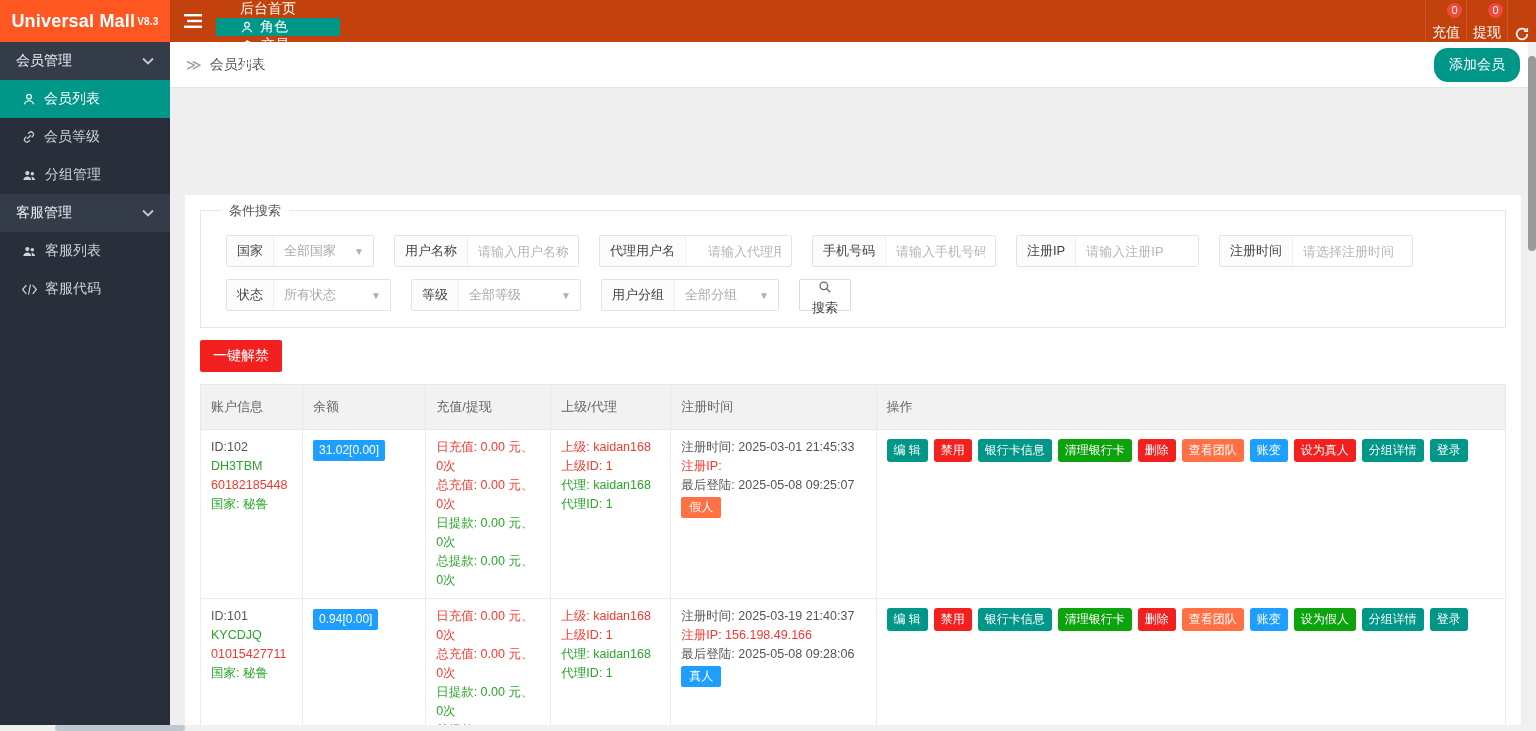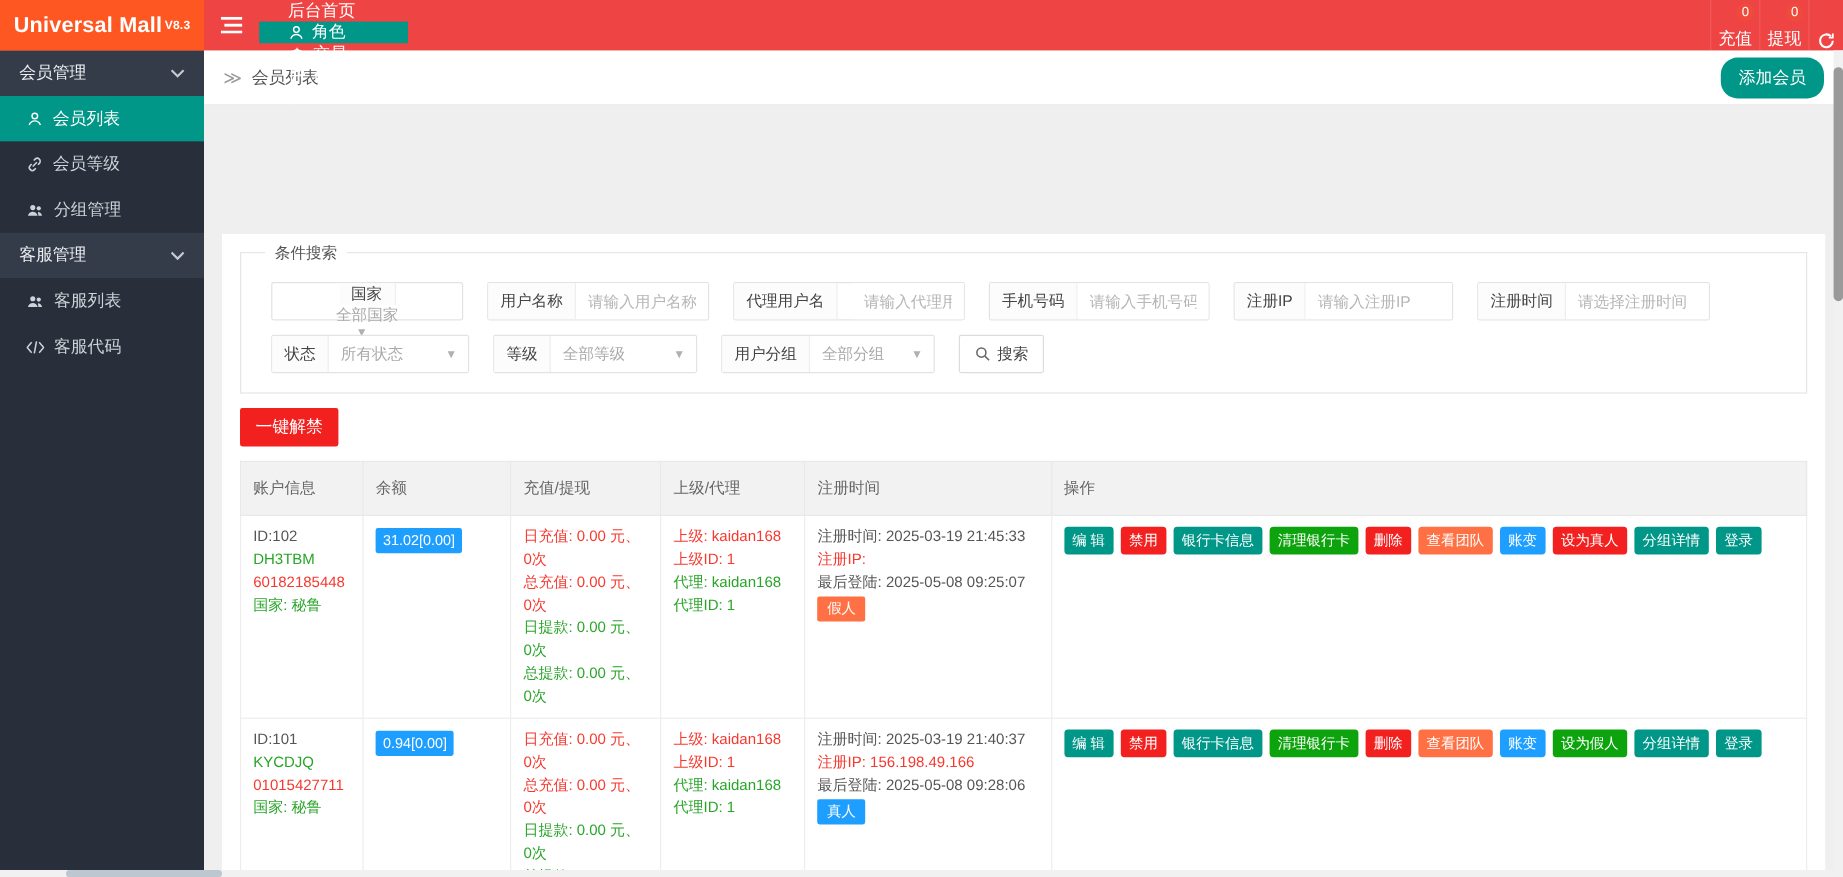--- a/index.html
+++ b/index.html
@@ -1,20 +1,20 @@
 <!DOCTYPE html>
 <html><head>
 <meta charset="utf-8">
 <style>
   * { margin:0; padding:0; box-sizing:border-box; }
   html,body { width:1536px; height:731px; overflow:hidden; font-family:"Liberation Sans","DejaVu Sans",sans-serif; }
   #page { position:relative; width:1536px; height:731px; background:#efefef; overflow:hidden; }
 
   
-  .topbar { position:absolute; left:0; top:0; width:1536px; height:42px; background:#ef4444; color:#fff; display:flex; align-items:stretch; z-index:30; }
+  .topbar { position:absolute; left:0; top:0; width:1536px; height:42px; background:#c2410c; color:#fff; display:flex; align-items:stretch; z-index:30; }
   .logo { width:170px; display:flex; align-items:center; justify-content:center; background:#ff5722; font-weight:bold; font-size:18px; letter-spacing:.2px; }
   .logo sup { font-size:10px; font-weight:bold; margin-left:2px; }
   .hamburger { width:46px; display:flex; align-items:center; justify-content:center; cursor:pointer; }
   .nav { display:flex; align-items:stretch;flex-direction:column; }
   .nav-tab { padding:0 24px; display:flex; align-items:center; gap:6px; font-size:14px; cursor:pointer; }
   .nav-tab.active { background:#009688; }
   .top-right { margin-left:auto; display:flex; align-items:stretch; }
   .top-item { position:relative; padding:0 6px; display:flex; align-items:flex-end; gap:5px; font-size:14px; cursor:pointer; border-left:1px solid rgba(255,255,255,.12); }
   .badge { position:absolute; top:3px; right:4px; background:#ef4a3c; color:#fff; font-size:11px; line-height:15px; min-width:15px; text-align:center; border-radius:8px; padding:0 4px; }
   .icon { display:inline-flex; align-items:center; justify-content:center; }
@@ -38,21 +38,21 @@
   
   .fieldset { position:relative; border:1px solid #e6e6e6; padding:24px 0 16px 25px; }
   .legend { position:absolute; top:-9px; left:20px; background:#fff; padding:0 8px; color:#555; font-size:13px; }
   .form-row { display:flex; align-items:center; margin-bottom:12px; }
   .group { display:flex; align-items:center; height:32px; border:1px solid #e3e3e3; border-radius:2px; background:#fff; margin-right:20px; }
   .group .glabel { padding:0 10px; font-size:13px; color:#444; white-space:nowrap; background:#fcfcfc; border-right:1px solid #eee; height:100%; display:flex; align-items:center; }
   .group .gval { padding:0 10px; font-size:13px; color:#aaa; white-space:nowrap; flex:1; }
   .group input { border:none; outline:none; font-size:13px; color:#666; padding:0 10px; width:100%; height:100%; font-family:inherit; }
   .group input::placeholder { color:#b6b6b6; }
   .caret { margin-right:9px; color:#b0b0b0; font-size:10px; }
-  .search-btn { height:32px; border:1px solid #dcdcdc; background:#fff; border-radius:2px; color:#444; font-size:13px; display:flex; align-items:center; gap:5px; padding:0 12px; cursor:pointer; }
+  .search-btn { height:32px; border:1px solid #dcdcdc; background:#fff; border-radius:2px; color:#444; font-size:13px; display:flex; align-items:center; gap:5px; padding:0 12px; cursor:pointer;flex-direction:column; }
 
   
   .unban-btn { margin:12px 0; background:#f2201f; color:#fff; border:none; border-radius:2px; font-size:14px; padding:7px 13px; cursor:pointer; }
   table { border-collapse:collapse; width:1306px; table-layout:fixed; font-size:12.5px; }
   th { background:#f2f2f2; color:#666; font-weight:normal; text-align:left; padding:13px 10px; border:1px solid #e8e8e8; font-size:13px; }
   td { border:1px solid #ededed; padding:8px 10px; vertical-align:top; line-height:19px; color:#555; }
   .t-red { color:#f5392f; } .t-green { color:#2aa52a; } .t-dark { color:#555; }
   .bal-badge { display:inline-block; background:#1e9fff; color:#fff; border-radius:2px; padding:1px 6px; font-size:12px; margin-top:2px; }
   .tag { display:inline-block; color:#fff; border-radius:2px; padding:1px 8px; font-size:12px; margin-top:2px; }
   .tag-orange { background:#ff7144; } .tag-blue { background:#1e9fff; }
@@ -213,21 +213,21 @@
     <div class="crumbbar">
       <span class="crumb-sym">≫</span>
       <span class="crumb-txt">会员列表</span>
       <button class="add-btn">添加会员</button>
     </div>
 
     <div class="card">
       <div class="fieldset">
         <span class="legend">条件搜索</span>
         <div class="form-row" id="form-row1">
-            <div class="group" style="width: 160px; flex-direction: column;">
+            <div class="group" style="width: 148px;">
               <span class="glabel">国家</span>
               <span class="gval">全部国家</span>
               <span class="caret icon">▼</span>
             </div>
             <div class="group" style="width: 185px;">
               <span class="glabel">用户名称</span>
               <input placeholder="请输入用户名称" style="">
             </div>
             <div class="group" style="width: 193px; gap: 12px;">
               <span class="glabel">代理用户名</span>
@@ -309,21 +309,21 @@
                 <div class="t-red">总充值: 0.00 元、0次</div>
                 <div class="t-green">日提款: 0.00 元、0次</div>
                 <div class="t-green">总提款: 0.00 元、0次</div>
               </td>
               <td>
                 <div class="t-red">上级: kaidan168</div>
                 <div class="t-red">上级ID: 1</div>
                 <div class="t-green">代理: kaidan168</div>
                 <div class="t-green">代理ID: 1</div>
               </td>
-              <td><div class="t-dark">注册时间: 2025-03-19 21:45:33</div><div class="t-red">注册IP: </div><div class="t-dark">最后登陆: 2025-05-08 09:25:07</div><span class="tag tag-orange">假人</span></td>
+              <td><div class="t-dark">注册时间: 2025-03-01 21:45:33</div><div class="t-red">注册IP: </div><div class="t-dark">最后登陆: 2025-05-08 09:25:07</div><span class="tag tag-orange">假人</span></td>
               <td><button class="abtn btn-teal">编 辑</button><button class="abtn btn-red">禁用</button><button class="abtn btn-teal">银行卡信息</button><button class="abtn btn-green">清理银行卡</button><button class="abtn btn-red">删除</button><button class="abtn btn-orange">查看团队</button><button class="abtn btn-blue">账变</button><button class="abtn btn-red">设为真人</button><button class="abtn btn-teal">分组详情</button><button class="abtn btn-teal">登录</button></td>
             </tr>
             <tr>
               <td>
                 <div class="t-dark">ID:101</div>
                 <div class="t-green">KYCDJQ</div>
                 <div class="t-red">01015427711</div>
                 <div class="t-green">国家: 秘鲁</div>
               </td>
               <td><span class="bal-badge">0.94[0.00]</span></td>

